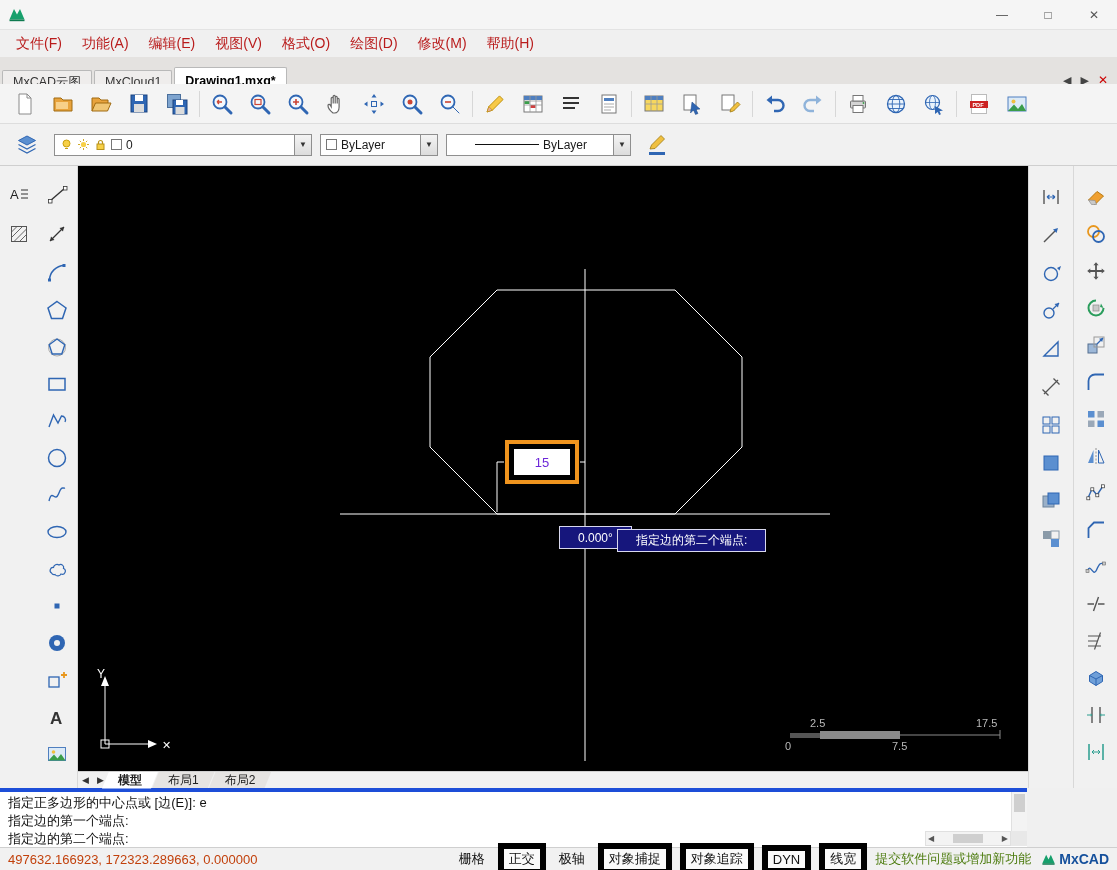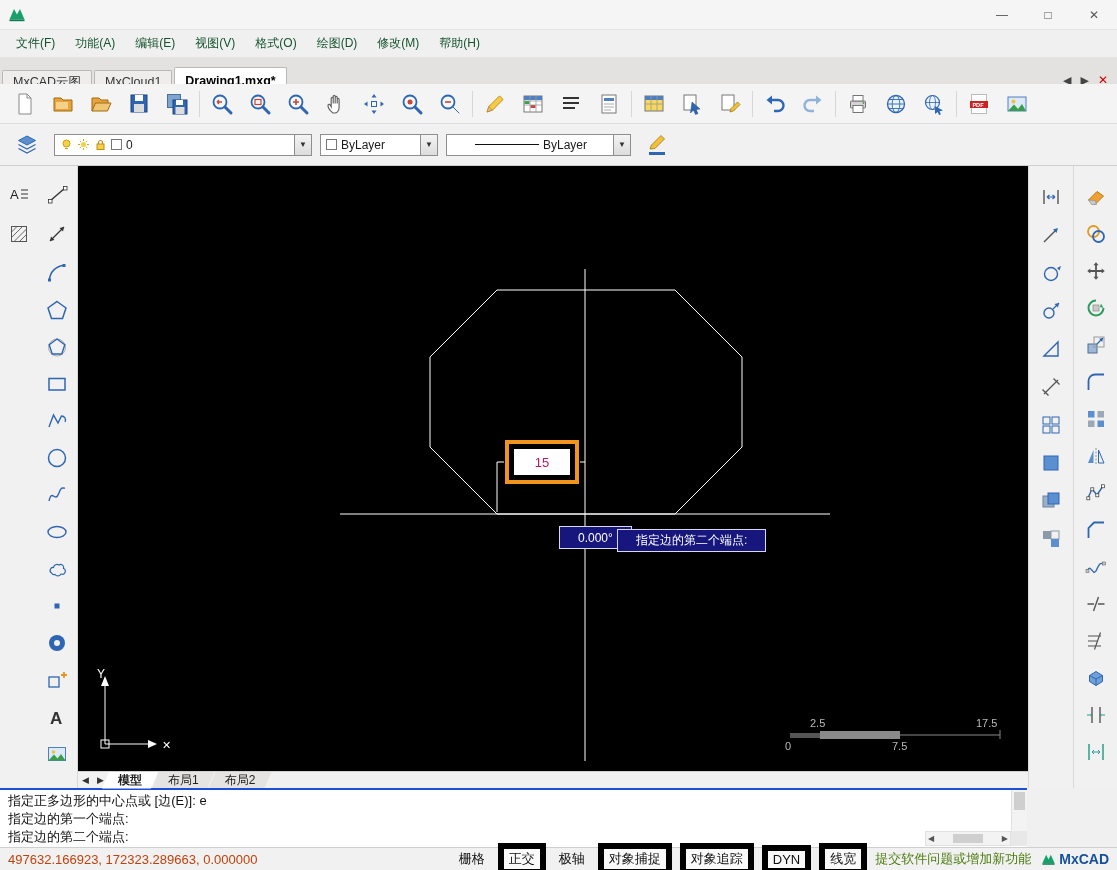--- a/index.html
+++ b/index.html
@@ -6,21 +6,21 @@
 body{font-family:"Liberation Sans","DejaVu Sans",sans-serif;font-size:13px;color:#1a1a1a;background:#f0f0f0}
 #app{position:relative;width:1117px;height:870px;background:#f0f0f0;overflow:hidden}
 svg{display:block}
 
 .titlebar{position:absolute;top:0;left:0;right:0;height:30px;background:#f5f5f5;display:flex;align-items:center;padding-left:8px;gap:7px;border-bottom:1px solid #e3e3e3}
 .title-text{font-size:12.5px;color:#333}
 .win-btns{margin-left:auto;display:flex;height:30px}
 .win-btn{width:46px;display:flex;align-items:center;justify-content:center;font-size:12px;color:#555}
 
 .menubar{position:absolute;top:30px;left:0;right:0;height:27px;display:flex;align-items:center;padding-left:6px;background:#f0f0f0}
-.menu-item{padding:3px 10px;font-size:12px;color:#14532d}
+.menu-item{padding:3px 10px;font-size:14px;color:#b91c1c}
 
 .doctabs{position:absolute;top:57px;left:0;right:0;height:37px;background:#e4e2e0;display:flex;align-items:flex-end;padding-left:2px;border-bottom:1px solid #cfcfcf}
 .dtab{height:23px;display:flex;align-items:center;padding:0 10px;margin-right:2px;background:#efedec;border:1px solid #b9b9b9;border-bottom:none;border-radius:2px 2px 0 0;font-size:12.5px;color:#333}
 .dtab.active{background:#fff;height:26px;font-weight:bold;color:#000}
 .dt-nav{margin-left:auto;display:flex;align-items:center;gap:9px;padding:0 9px 6px 0;font-size:11px;color:#444}
 .dt-close{color:#c00;font-size:12px}
 
 .maintb{position:absolute;top:84px;left:0;right:0;height:40px;background:#f4f4f4;border-bottom:1px solid #ddd;display:flex;align-items:center;padding-left:6px}
 .tb-btn{width:38px;height:34px;display:flex;align-items:center;justify-content:center}
 .tb-sep{width:1px;height:26px;background:#d7d7d7;margin:0 3px}
@@ -36,34 +36,34 @@
 
 .workspace{position:absolute;top:166px;left:0;width:1117px;height:622px;background:#f1f1f1}
 .ltb{position:absolute;left:0;top:0;width:78px;height:622px;background:#f1f1f1;padding-top:8px;border-right:1px solid #d8d8d8}
 .lrow{display:flex}
 .cell{width:38px;height:37px;display:flex;align-items:center;justify-content:center}
 .lrow .cell{height:40px}
 .lsingle{margin-left:38px}
 .canvas{position:absolute;left:78px;top:0;width:950px;height:605px;background:#000;cursor:crosshair}
 .canvas svg.cv{position:absolute;left:0;top:0}
 .dim-box{position:absolute;left:427px;top:274px;width:74px;height:44px;border:4px solid #f0941e;display:flex;align-items:center;justify-content:center}
-.dim-inner{width:56px;height:26px;background:#fff;border:1px solid #fff;display:flex;align-items:center;justify-content:center;font-size:13px;color:#be185d}
+.dim-inner{width:56px;height:26px;background:#fff;border:1px solid #fff;display:flex;align-items:center;justify-content:center;font-size:13px;color:#6d28d9}
 .dyn{position:absolute;height:23px;background:#16167c;border:1px solid #d8d8ee;color:#fff;font-size:12px;display:flex;align-items:center;padding:0 18px;white-space:nowrap}
 .angle-box{left:481px;top:360px}
 .tip-box{left:539px;top:363px}
 .laybar{position:absolute;left:78px;top:605px;width:950px;height:17px;background:#f1f1f1;display:flex;align-items:center;font-size:11.5px;border-top:1px solid #d0d0d0}
 .lay-nav{width:15px;text-align:center;font-size:9px;color:#333}
 .ltab{position:relative;height:17px;display:flex;align-items:center;padding:3px 16px;margin-left:-6px;font-size:12px;color:#222;background:#e6e4e2;clip-path:polygon(7px 0,100% 0,calc(100% - 7px) 100%,0 100%)}
 .ltab.active{background:#fff;font-weight:bold;z-index:2}
 .rtbin{position:absolute;left:1028px;top:0;width:45px;height:622px;background:#f1f1f1;border-left:1px solid #d8d8d8;padding-top:12px;display:flex;flex-direction:column;align-items:center}
 .rtbin .cell{height:38px}
 .rtbout{position:absolute;left:1073px;top:0;width:44px;height:622px;background:#f1f1f1;border-left:1px solid #d8d8d8;padding-top:12px;display:flex;flex-direction:column;align-items:center}
 .rtbout .cell{height:37px}
 
-.cmd{position:absolute;top:788px;left:0;width:1027px;height:59px;background:#fff;border-top:2px solid #1d4ed8;font-size:13px;padding:2px 8px;line-height:18px;color:#111}
+.cmd{position:absolute;top:788px;left:0;width:1027px;height:59px;background:#fff;border-top:4px solid #1d4ed8;font-size:13px;padding:2px 8px;line-height:18px;color:#111}
 .vscroll{position:absolute;right:0;top:0;bottom:16px;width:16px;background:#f3f3f3;border-left:1px solid #e0e0e0}
 .vthumb{position:absolute;left:2px;right:2px;top:2px;height:18px;background:#cfcfcf}
 .hscroll{position:absolute;right:16px;bottom:1px;width:86px;height:15px;background:#f3f3f3;border:1px solid #e0e0e0;display:flex;align-items:center;justify-content:space-between;padding:0 2px;font-size:8px;color:#555}
 .hthumb{width:30px;height:9px;background:#cfcfcf}
 .corner{position:absolute;right:0;bottom:1px;width:16px;height:15px;background:#e8e8e8}
 
 .status{position:absolute;top:847px;left:0;width:1117px;height:23px;background:#f1f1f1;border-top:1px solid #cfcfcf;display:flex;align-items:center;padding:0 8px;font-size:13px;gap:7px}
 .coords{min-width:270px;color:#c2410c}
 .tg-group{margin-left:auto;display:flex;gap:8px;align-items:center}
 .tg{padding:1px 5px;color:#111}

